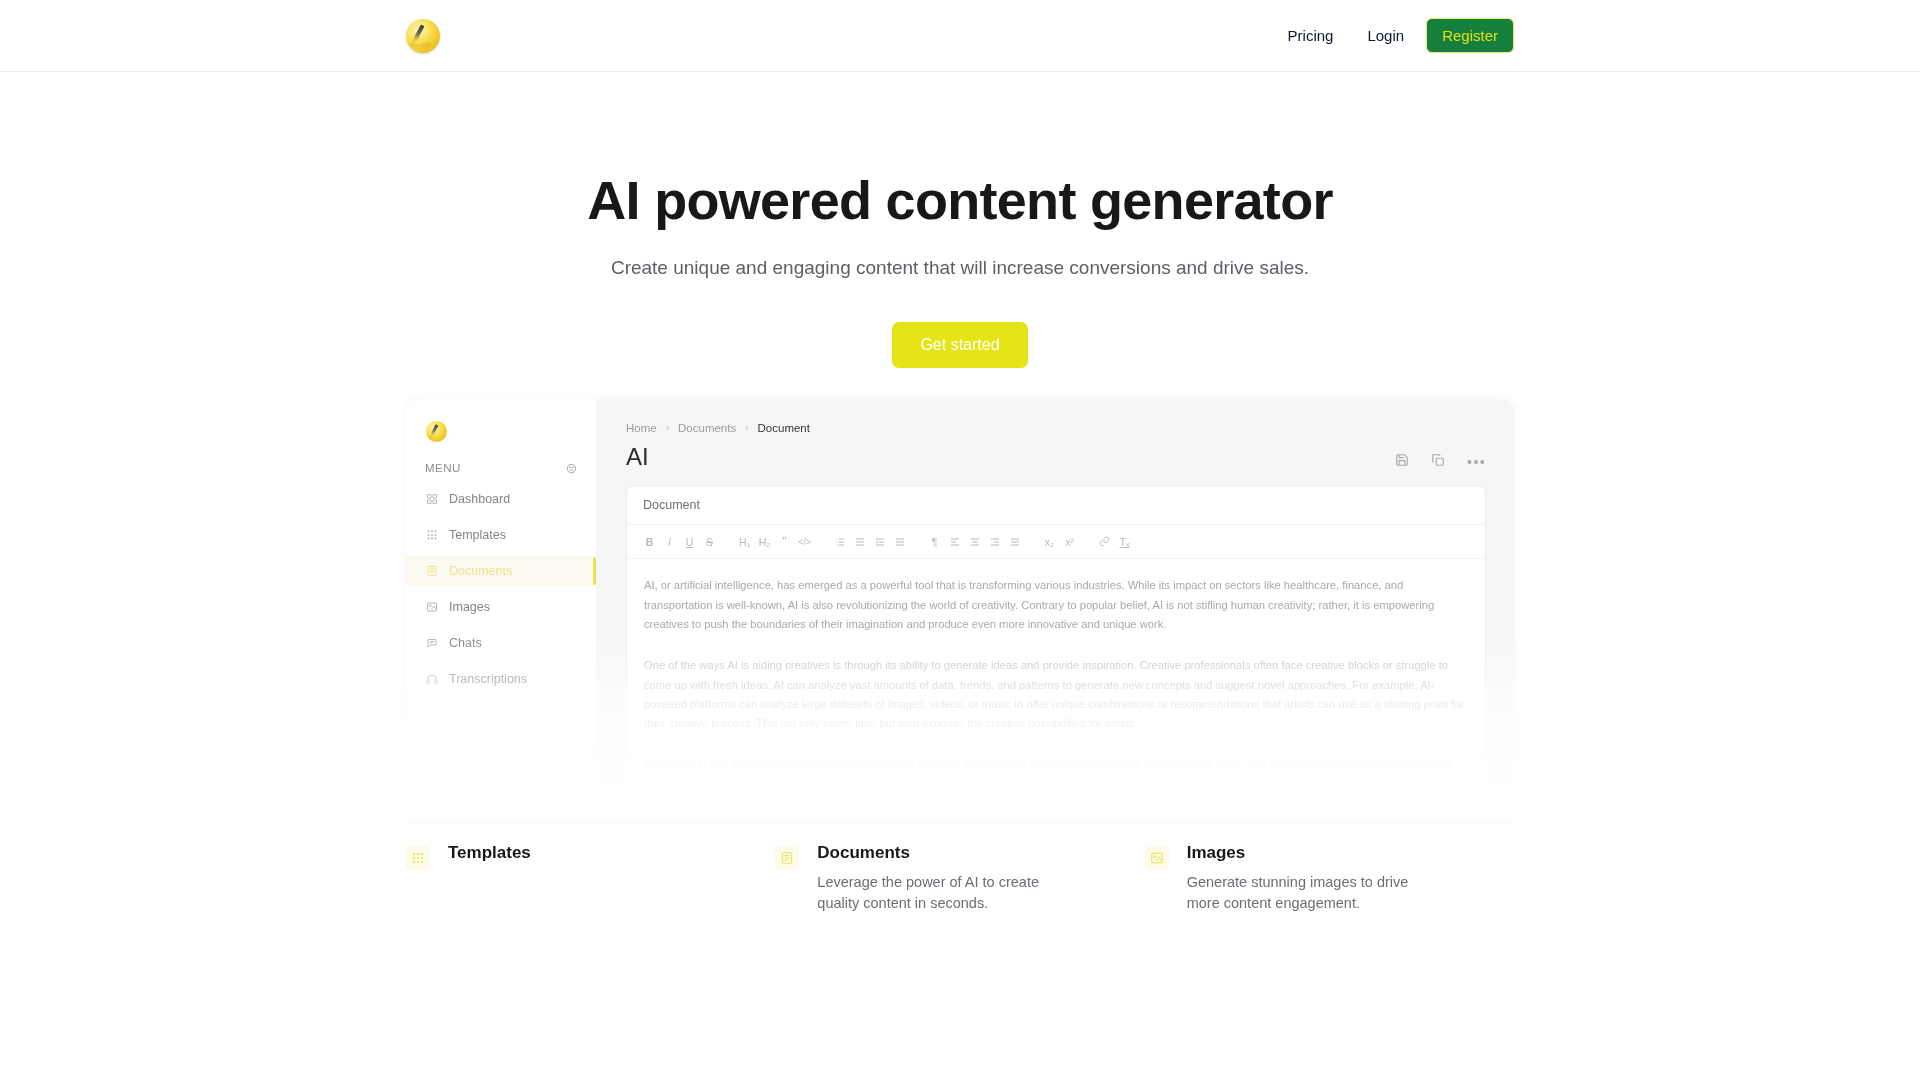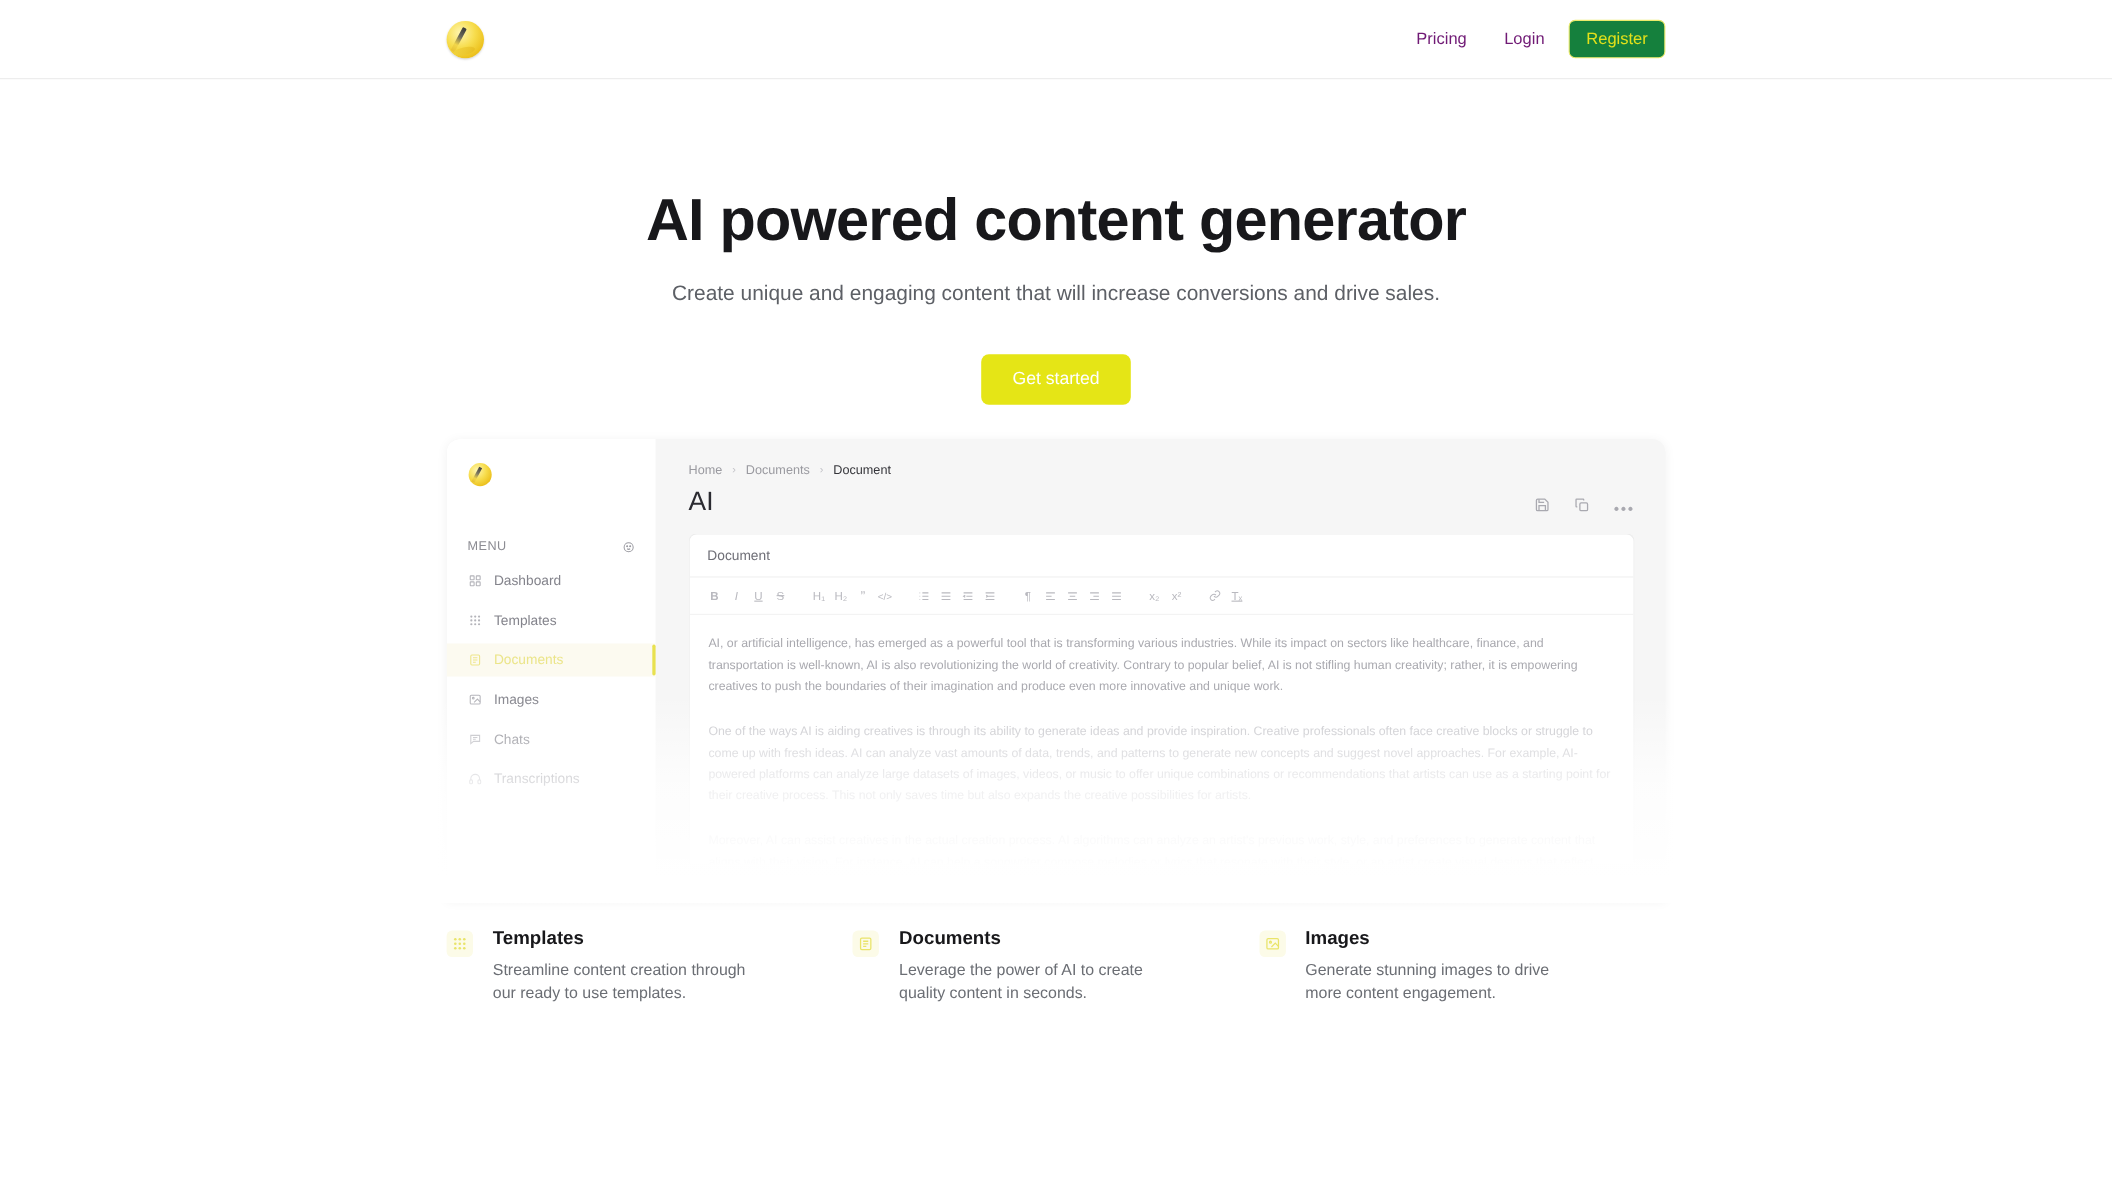--- a/index.html
+++ b/index.html
@@ -47,21 +47,21 @@
     position: absolute;
     left: 6px; bottom: 3px;
     width: 20px; height: 7px;
     background: linear-gradient(90deg, rgba(240,210,60,.95), rgba(225,180,25,.55));
     border-radius: 50%;
     transform: rotate(-12deg);
   }
   .nav-links { display: flex; align-items: center; gap: 10px; }
   .nav-link {
     font-size: 15px;
-    color: #701a75;
+    color: #0f172a;
     padding: 9px 12px;
     text-decoration: none;
     white-space: nowrap;
   }
   .nav-register {
     font-size: 15px;
     color: #e3e01a;
     border: 1px solid #ecea6b;
     border-radius: 6px;
     padding: 8px 15px;
@@ -141,21 +141,21 @@
   .side-logo::before {
     content: "";
     position: absolute; left: 6px; top: 3px;
     width: 2.5px; height: 15px;
     background: linear-gradient(180deg, #45443d 0%, #7a7764 40%, #f1d54a 75%, #e5bf30 100%);
     transform: rotate(28deg);
   }
   .menu-row {
     display: flex; align-items: center; justify-content: space-between;
     padding: 0 19px;
-    margin-top: 45px;
+    margin-top: 16px;
     height: 20px;
   }
   .menu-label { font-size: 11.5px; color: #8c8c93; letter-spacing: .45px; }
   .theme-icon { color: #9a9aa1; display: flex; }
   .nav-item {
     display: flex; align-items: center; gap: 11px;
     padding: 0 19px;
     height: 30px;
     margin-top: 6px;
     font-size: 12.5px;
@@ -469,21 +469,20 @@
         <circle cx="5" cy="12" r="2"></circle>
           <circle cx="12" cy="12" r="2"></circle>
           <circle cx="19" cy="12" r="2"></circle>
         <circle cx="5" cy="19" r="2"></circle>
           <circle cx="12" cy="19" r="2"></circle>
           <circle cx="19" cy="19" r="2"></circle>
       </svg>
     </div>
     <div>
       <h3>Templates</h3>
-      <p>Streamline content creation through our ready to use templates.</p>
     </div>
   </div>
 
   <div class="feature">
     <div class="feature-ico">
       <svg width="14" height="14" viewBox="0 0 24 24" fill="none" stroke="currentColor" stroke-width="2">
         <rect x="4" y="3" width="16" height="18" rx="2"></rect>
           <path d="M8 8h8M8 12h8M8 16h5"></path>
       </svg>
     </div>

